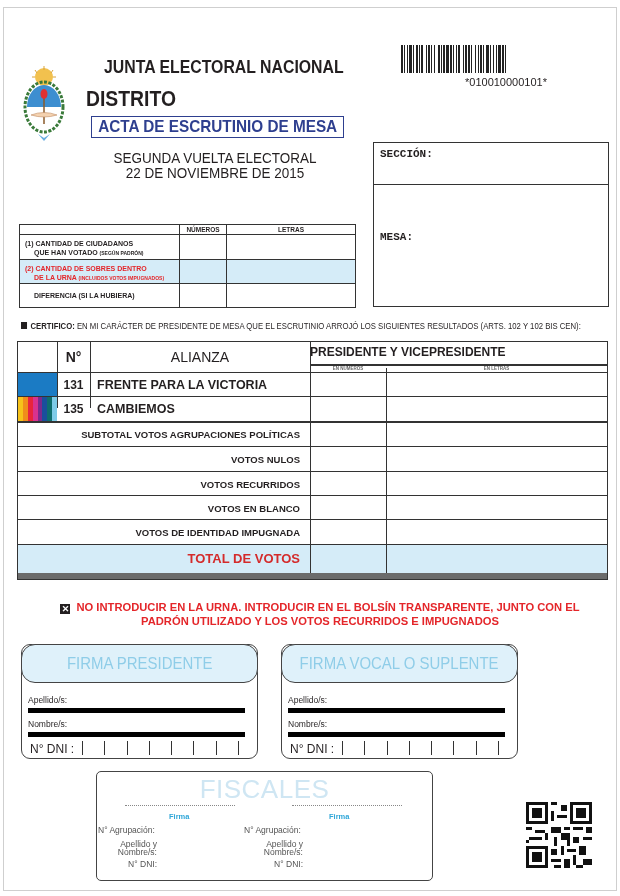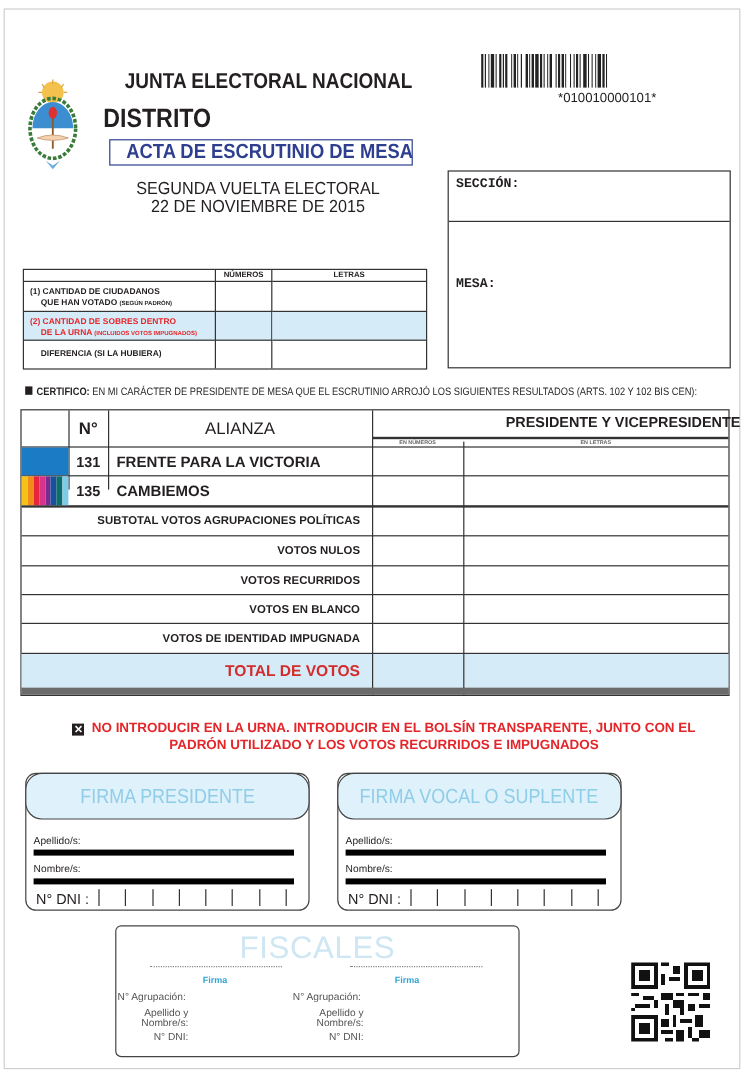--- a/index.html
+++ b/index.html
@@ -2,21 +2,21 @@
 <html><head>
 <meta charset="utf-8">
 <style>
   html,body{margin:0;padding:0;background:#ffffff;}
   body{width:620px;height:896px;position:relative;overflow:hidden;font-family:"Liberation Sans",sans-serif;color:#231f20;}
   .page{position:absolute;left:3px;top:7px;width:614px;height:884px;border:1px solid #cfcfcf;background:#fff;box-sizing:border-box;}
   .abs{position:absolute;}
   
   .title-junta{left:104px;top:57px;font-size:18px;font-weight:bold;letter-spacing:0px;transform:scaleX(0.88);transform-origin:left;white-space:nowrap;}
   .title-distrito{left:86px;top:86px;font-size:22px;font-weight:bold;transform:scaleX(0.88);transform-origin:left;white-space:nowrap;}
-  .acta-box{left:91px;top:116px;width:253px;height:22px;border:1.5px solid #2e3f8f;box-sizing:border-box;display:flex;align-items:center;justify-content:flex-start;}
+  .acta-box{left:91px;top:116px;width:253px;height:22px;border:1.5px solid #2e3f8f;box-sizing:border-box;display:flex;align-items:center;justify-content:center;}
   .acta-box span{font-size:17px;font-weight:bold;color:#2e3f8f;white-space:nowrap;transform:scaleX(0.9);}
   .subtitle{left:100px;top:151px;width:230px;text-align:center;font-size:14.5px;line-height:15px;transform:scaleX(0.93);}
   
   .barcode{left:401px;top:45px;width:210px;height:28px;display:flex;align-items:stretch;}
   .barcode i{display:block;background:#222;height:100%;}
   .barcode-num{left:401px;top:76px;width:210px;text-align:center;font-size:11px;}
   
   .sec-box{left:373px;top:142px;width:236px;height:165px;border:1.3px solid #333;box-sizing:border-box;}
   .sec-row{position:absolute;left:0;width:100%;border-bottom:1.3px solid #333;box-sizing:border-box;font-family:Liberation Mono, monospace;}
   .sec-row span{position:absolute;left:6px;top:5px;font-size:11px;font-weight:bold;}
@@ -211,21 +211,21 @@
   <div class="hl" style="left:0;width:589px;top:54px;"></div>
   <div class="hl" style="left:0;width:589px;top:79px;border-top-width:2px;"></div>
   <div class="hl" style="left:0;width:589px;top:104px;"></div>
   <div class="hl" style="left:0;width:589px;top:129px;"></div>
   <div class="hl" style="left:0;width:589px;top:153px;"></div>
   <div class="hl" style="left:0;width:589px;top:177px;"></div>
   <div class="hl" style="left:0;width:589px;top:202px;"></div>
 
   <div class="abs" style="left:39px;top:0;width:33px;height:30px;display:flex;align-items:center;justify-content:center;font-size:14px;font-weight:bold;">N°</div>
   <div class="abs" style="left:72px;top:0;width:220px;height:30px;display:flex;align-items:center;justify-content:center;font-size:14px;">ALIANZA</div>
-  <div class="abs" style="left:292px;top:3px;width:297px;text-align:right;font-size:12px;font-weight:bold;padding-left:10px;">PRESIDENTE Y VICEPRESIDENTE</div>
+  <div class="abs" style="left:292px;top:3px;width:297px;text-align:left;font-size:12px;font-weight:bold;">PRESIDENTE Y VICEPRESIDENTE</div>
   <div class="abs" style="left:292px;top:24px;width:76px;text-align:center;font-size:4.5px;color:#666;font-weight:bold;">EN NÚMEROS</div>
   <div class="abs" style="left:368px;top:24px;width:221px;text-align:center;font-size:4.5px;color:#666;font-weight:bold;">EN LETRAS</div>
 
   <div class="abs" style="left:0;top:31px;width:39px;height:23px;background:#1b7bc4;"></div>
   <div class="abs" style="left:39px;top:31px;width:33px;height:23px;display:flex;align-items:center;justify-content:center;font-size:12px;font-weight:bold;">131</div>
   <div class="abs" style="left:79px;top:31px;height:23px;display:flex;align-items:center;font-size:12.5px;font-weight:bold;">FRENTE PARA LA VICTORIA</div>
   <div class="abs" style="left:293px;top:31px;width:75px;height:23px;"></div>
   <div class="abs" style="left:369px;top:31px;width:220px;height:23px;"></div>
 
   <div class="abs" id="cambiemos-swatch" style="left:0;top:55px;width:39px;height:24px;display:flex;">

